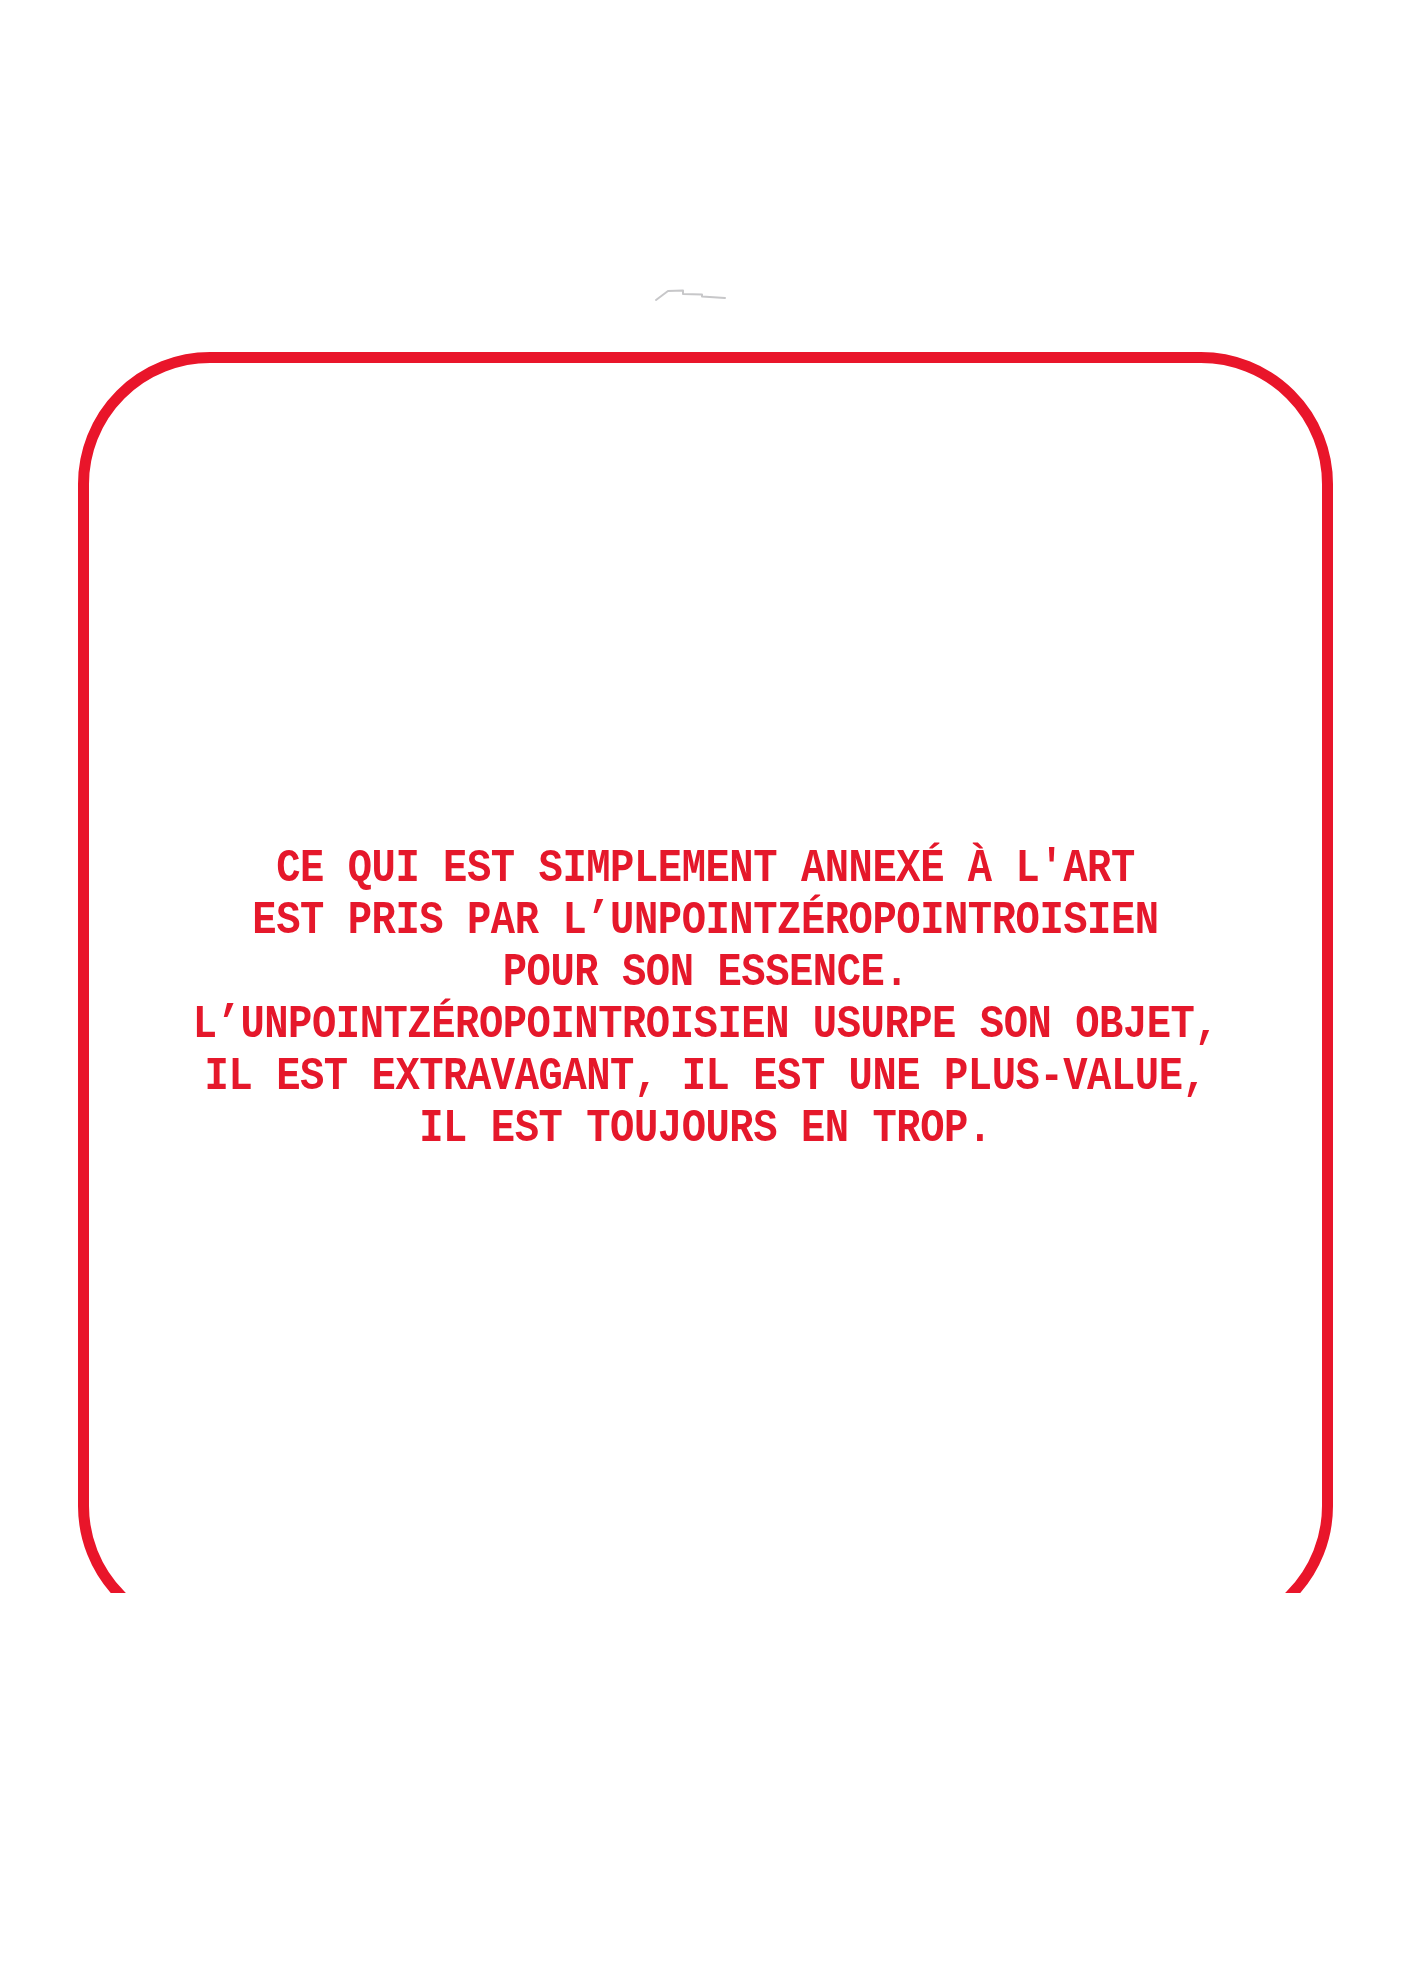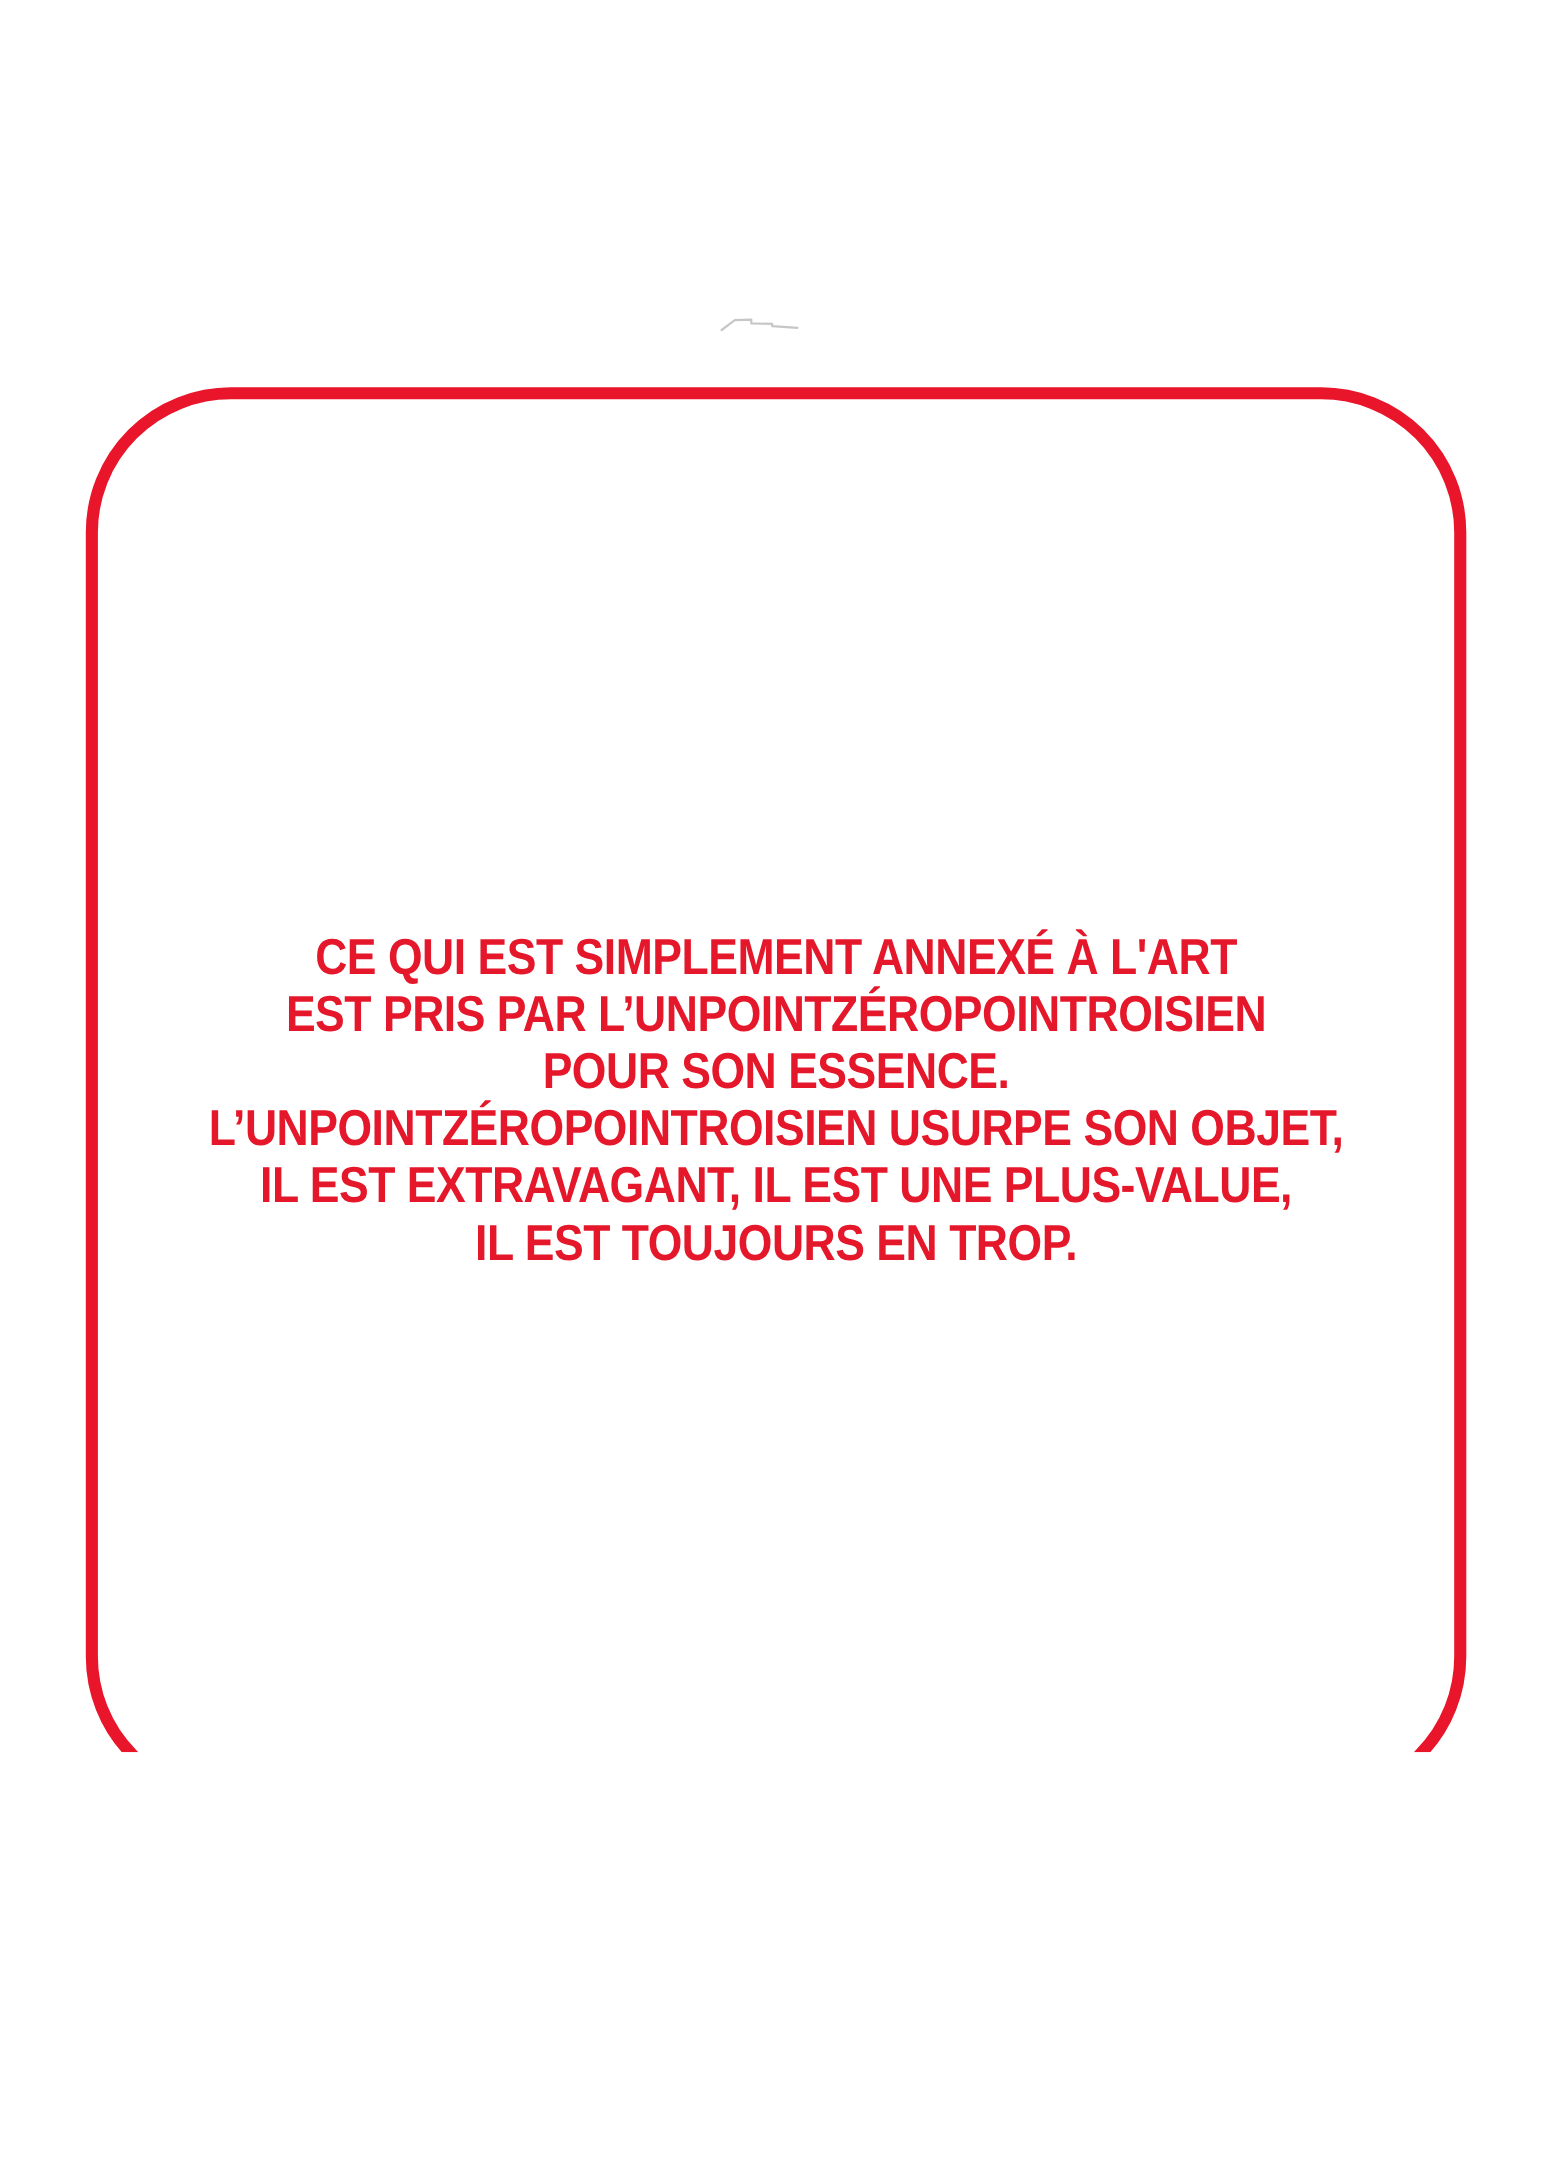--- a/index.html
+++ b/index.html
@@ -12,21 +12,21 @@
     margin: 0;
     padding: 0;
     background: var(--bg);
   }
   .page {
     position: relative;
     width: 1418px;
     height: 1593px;
     background: var(--bg);
     overflow: hidden;
-    font-family: Liberation Sans, sans-serif;
+    font-family: Liberation Mono, monospace;
   }
   .frame {
     position: absolute;
     left: 78px;
     top: 352px;
     width: 1255px;
     height: 1286px;
     box-sizing: border-box;
     border: 11px solid var(--frame-red);
     border-radius: 132px;

